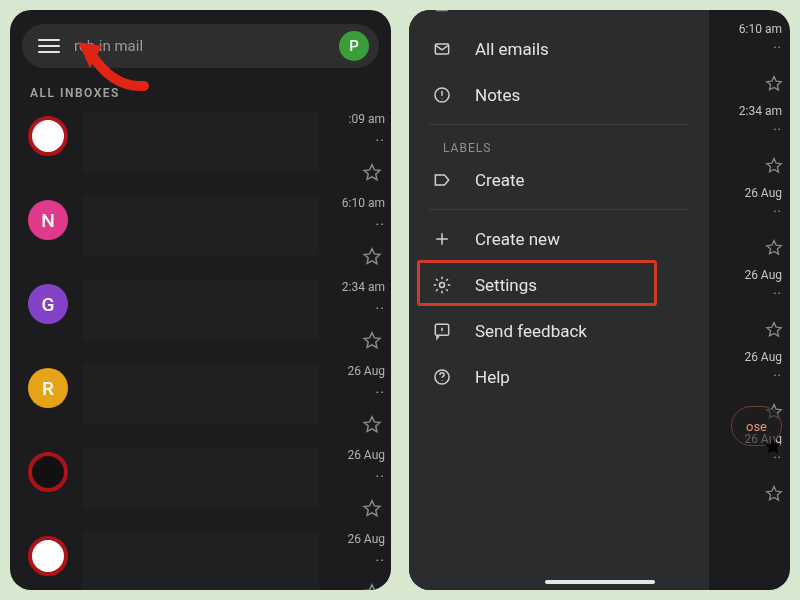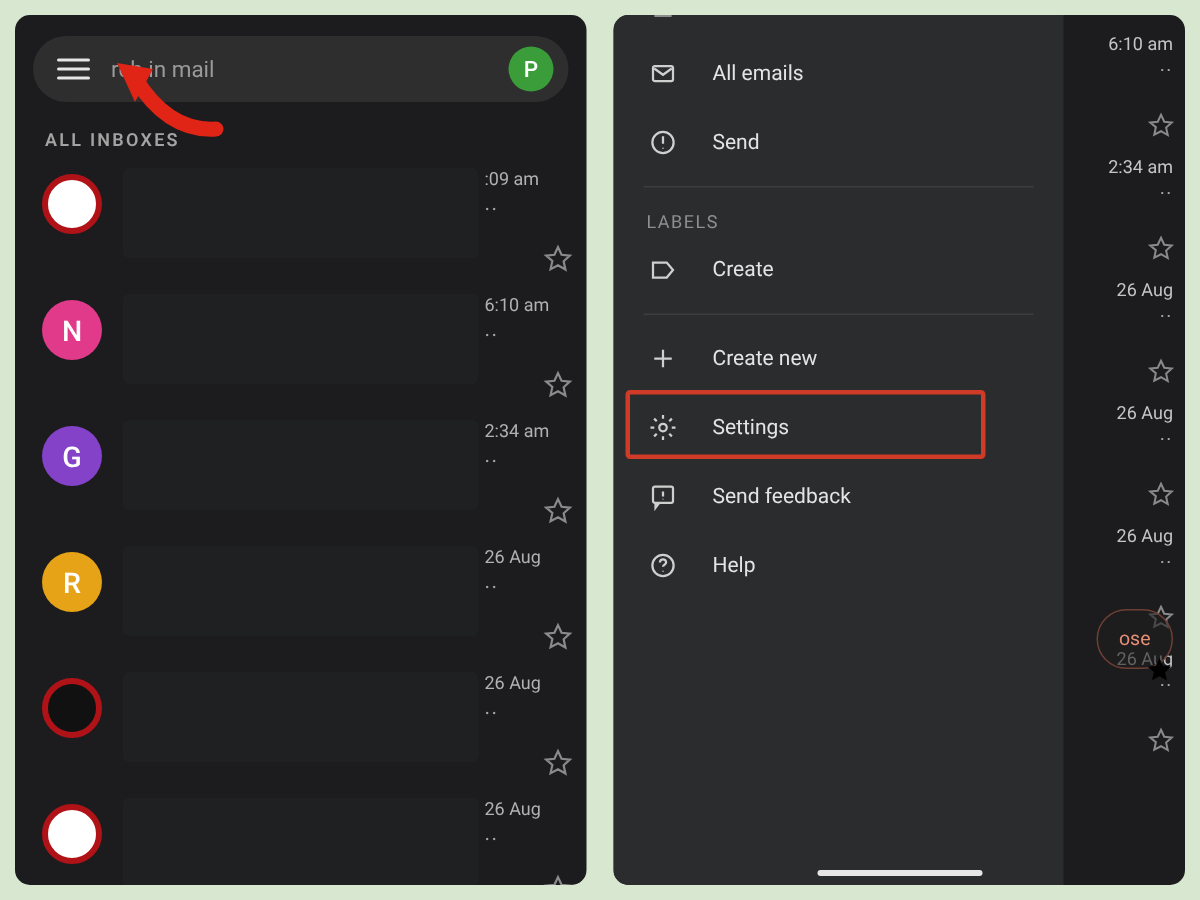--- a/index.html
+++ b/index.html
@@ -9,21 +9,21 @@
     height: 600px;
     overflow: hidden;
     display: flex;
     gap: 18px;
     padding: 10px;
   }
   .phone {
     width: 382px;
     height: 580px;
     background: #1c1c1e;
-    border-radius: 10px;
+    border-radius: 21px;
     position: relative;
     overflow: hidden;
     color: #e6e6e6;
   }
   
   .searchbar {
     margin: 14px 12px 10px 12px;
     height: 44px;
     background: #2e2e2e;
     border-radius: 22px;
@@ -52,21 +52,21 @@
   }
   .mail-av {
     width:40px; height:40px; border-radius:50%; flex-shrink:0; margin-top:4px;
     display:flex; align-items:center; justify-content:center;
     font-size:19px; font-weight:500; color:#fff;
   }
   .mail-body {
     flex:1; margin-left:14px; margin-right:4px; height:60px;
     background:#1f2022; border-radius:4px;
   }
-  .mail-meta { width:62px; font-size:12px; }
+  .mail-meta { width:62px; text-align:right; font-size:12px; }
   .mail-time { color:#b1b1b1; white-space:nowrap; }
   .mail-dots { color:#aaa; font-size:14px; letter-spacing:1px; margin-top:2px;}
   .star {
     position:absolute; right:8px; bottom:6px; width:22px; height:22px;
   }
   .star svg { width:22px; height:22px; stroke:#8a8a8a; fill:none; stroke-width:1.6; }
   
   .arrow-ann { position:absolute; top:28px; left:62px; width:80px; height:60px; pointer-events:none; }
 
   
@@ -79,29 +79,29 @@
     position:absolute; right:0; top:0; bottom:0; width:82px;
     padding-top:10px;
   }
   .bg-item { height:82px; position:relative; padding-right:8px; text-align:right; font-size:12px; color:#c5c5c5;}
   .bg-item .bg-time { display:block; padding-top:2px; }
   .bg-item .bg-dots { color:#aaa; font-size:13px; letter-spacing:1px; }
   .bg-item .bg-star { position:absolute; right:6px; bottom:8px; width:20px; height:20px; }
   .bg-item .bg-star svg { width:20px; height:20px; stroke:#8a8a8a; fill:none; stroke-width:1.6; }
   .drow {
     display:flex; align-items:center; height:46px; padding-left:22px;
-    font-size:14px; color:#e4e4e4;
+    font-size:17px; color:#e4e4e4;
   }
   .drow .dicon {
     width:22px; height:22px; margin-right:22px; display:flex; align-items:center; justify-content:center;
     color:#cfcfcf;
   }
   .drow .dicon svg { width:20px; height:20px; stroke:#cfcfcf; fill:none; stroke-width:1.8; }
   .dsep { height:1px; background:#3d3e3f; margin:6px 20px; }
-  .dlabel { font-size:12px; letter-spacing:1px; color:#8f8f8f; padding:10px 22px 2px; }
+  .dlabel { font-size:12px; letter-spacing:1px; color:#8f8f8f; padding:10px 34px 2px; }
   .highlight-box {
     position:absolute; border:3px solid #cf3b26; border-radius:3px;
     pointer-events:none;
   }
   .compose-pill {
     position:absolute; right:8px; bottom:144px; height:40px;
     padding:0 14px; border:1px solid #6e3f34; border-radius:20px;
     display:flex; align-items:center; color:#e78e77; font-size:13px;
     background:rgba(30,30,30,0.6);
   }
@@ -245,21 +245,21 @@
           <span>All emails</span>
         </div>
         <div class="drow">
           <span class="dicon">
             <svg viewBox="0 0 24 24">
               <circle cx="12" cy="12" r="8.5"></circle>
               <path d="M12 7v6"></path>
               <circle cx="12" cy="16.5" r="0.6" fill="#cfcfcf" stroke="none"></circle>
             </svg>
           </span>
-          <span>Send</span>
+          <span>Notes</span>
         </div>
       </div>
     <div class="dsep"></div>
     <div class="dlabel">LABELS</div>
     <div id="drawer-labels">
         <div class="drow">
           <span class="dicon">
             <svg viewBox="0 0 24 24">
               <path d="M4 6h11l5 6-5 6H4z"></path>
             </svg>

